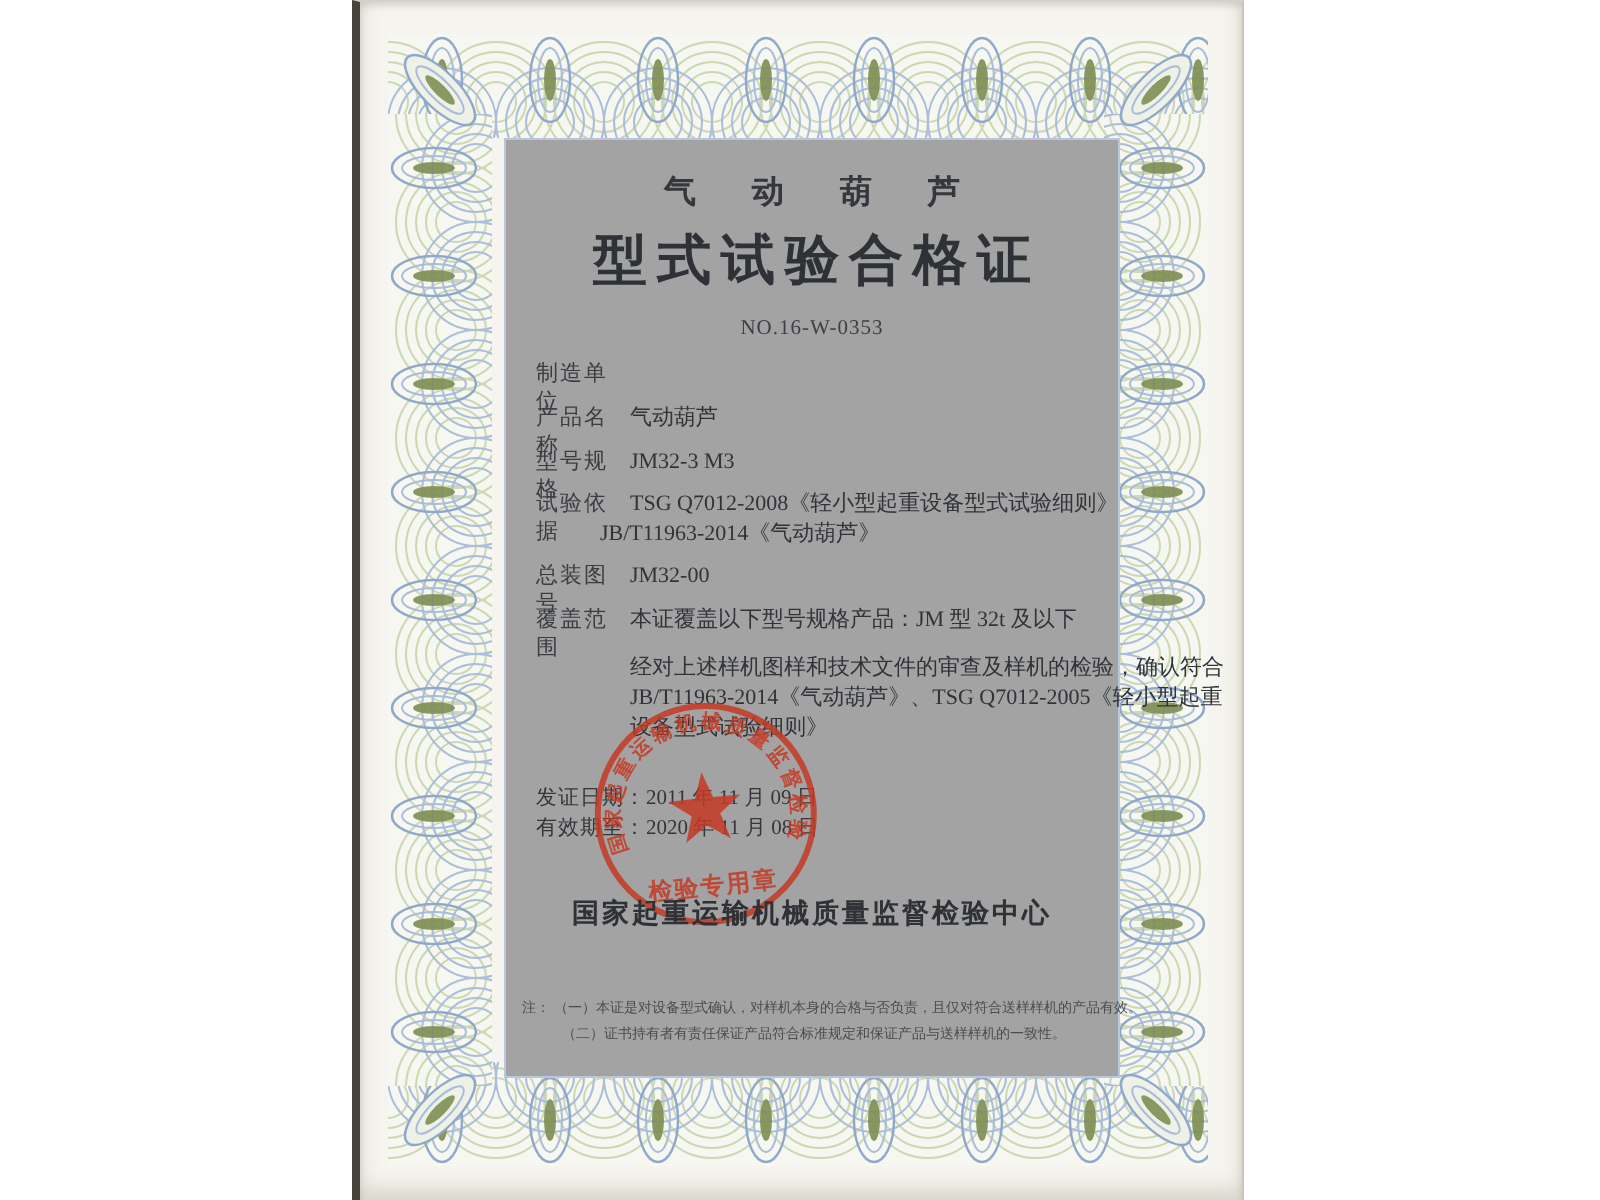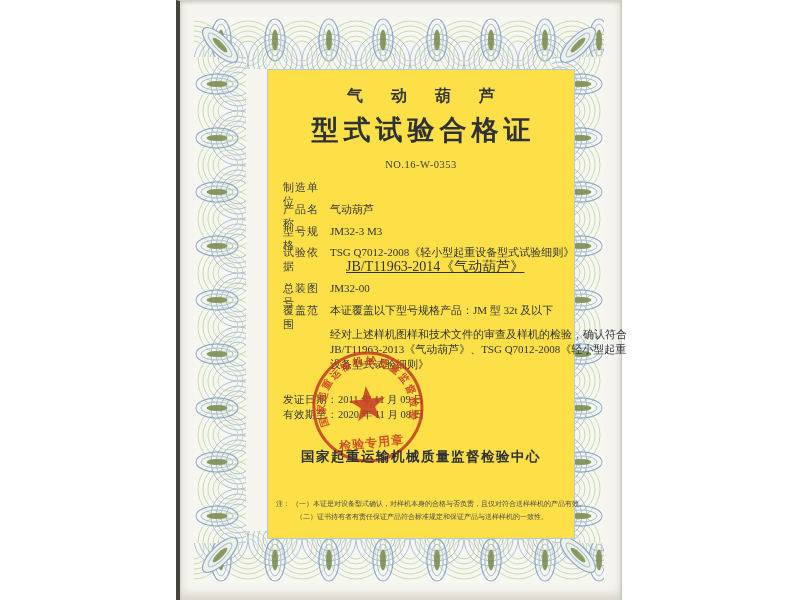--- a/index.html
+++ b/index.html
@@ -13,38 +13,38 @@
     background:#f5f4ee;
     border-left:4px solid #45433c;
     border-right:1px solid #c9c6bd;
     border-top:1px solid #d4d1c8;
     box-shadow:inset 0 -6px 10px rgba(120,115,95,.25), inset 0 2px 3px rgba(90,88,78,.18);
   }
   .border-art{position:absolute;left:14px;top:16px;}
   
   .inner{
     position:absolute;left:72px;top:68px;width:308px;height:470px;
-    background:#fde047;border:1px solid #b9c6db;box-sizing:border-box;margin-left:15px;
+    background:#a3a3a3;border:1px solid #b9c6db;box-sizing:border-box;
   }
   .subtitle{
     position:absolute;top:16px;left:0;width:100%;text-align:center;
     font-size:16px;font-weight:bold;letter-spacing:12px;text-indent:12px;color:#34373c;
   }
   .title{
     position:absolute;top:42px;left:0;width:100%;text-align:center;
     font-size:27px;font-weight:bold;letter-spacing:5px;text-indent:5px;color:#2e3136;
   }
   .certno{
     position:absolute;top:89px;left:0;width:100%;text-align:center;
     font-size:10.5px;color:#3c3f45;letter-spacing:.5px;
   }
   .row{position:absolute;left:15px;font-size:11px;color:#303338;display:flex;line-height:14px;justify-content:space-between;}
   .row .lbl{width:47px;flex:none;letter-spacing:1px;color:#3a3d42;}
   .row .val{white-space:nowrap;}
-  .val2{position:absolute;left:78px;font-size:14px;color:#303338;line-height:14px;white-space:nowrap;text-decoration:underline;}
+  .val2{position:absolute;left:47px;font-size:11px;color:#303338;line-height:14px;white-space:nowrap;}
   .statement{position:absolute;left:62px;top:257px;font-size:11px;line-height:15px;color:#303338;}
   .statement div{white-space:nowrap;}
   .dates{position:absolute;left:15px;top:322px;font-size:10.5px;line-height:15px;color:#33363b;}
   .dates .dlbl{letter-spacing:.5px;}
   .authority{
     position:absolute;top:378px;left:0;width:100%;text-align:center;
     font-size:13.5px;font-weight:bold;letter-spacing:1.5px;color:#2e3136;
   }
   .note-label{position:absolute;left:8px;top:429px;font-size:7px;color:#4a4c50;}
   .note-1{position:absolute;left:24px;top:429px;font-size:7px;color:#4a4c50;white-space:nowrap;text-align:right;}
@@ -130,21 +130,21 @@
       <span class="lbl">总装图号</span>
       <span class="val">JM32-00</span>
     </div>
     <div class="row" style="top:233px">
       <span class="lbl">覆盖范围</span>
       <span class="val">本证覆盖以下型号规格产品：JM 型 32t 及以下</span>
     </div>
 
     <div class="statement">
       <div>经对上述样机图样和技术文件的审查及样机的检验，确认符合</div>
-      <div>JB/T11963-2013《气动葫芦》、TSG Q7012-2008《轻小型起重</div>
+      <div>JB/T11963-2014《气动葫芦》、TSG Q7012-2005《轻小型起重</div>
       <div>设备型式试验细则》</div>
     </div>
 
     <div class="dates">
       <div>
         <span class="dlbl">发证日期：</span><span>2011 年 11 月 09 日</span>
       </div>
       <div>
         <span class="dlbl">有效期至：</span><span>2020 年 11 月 08 日</span>
       </div>

